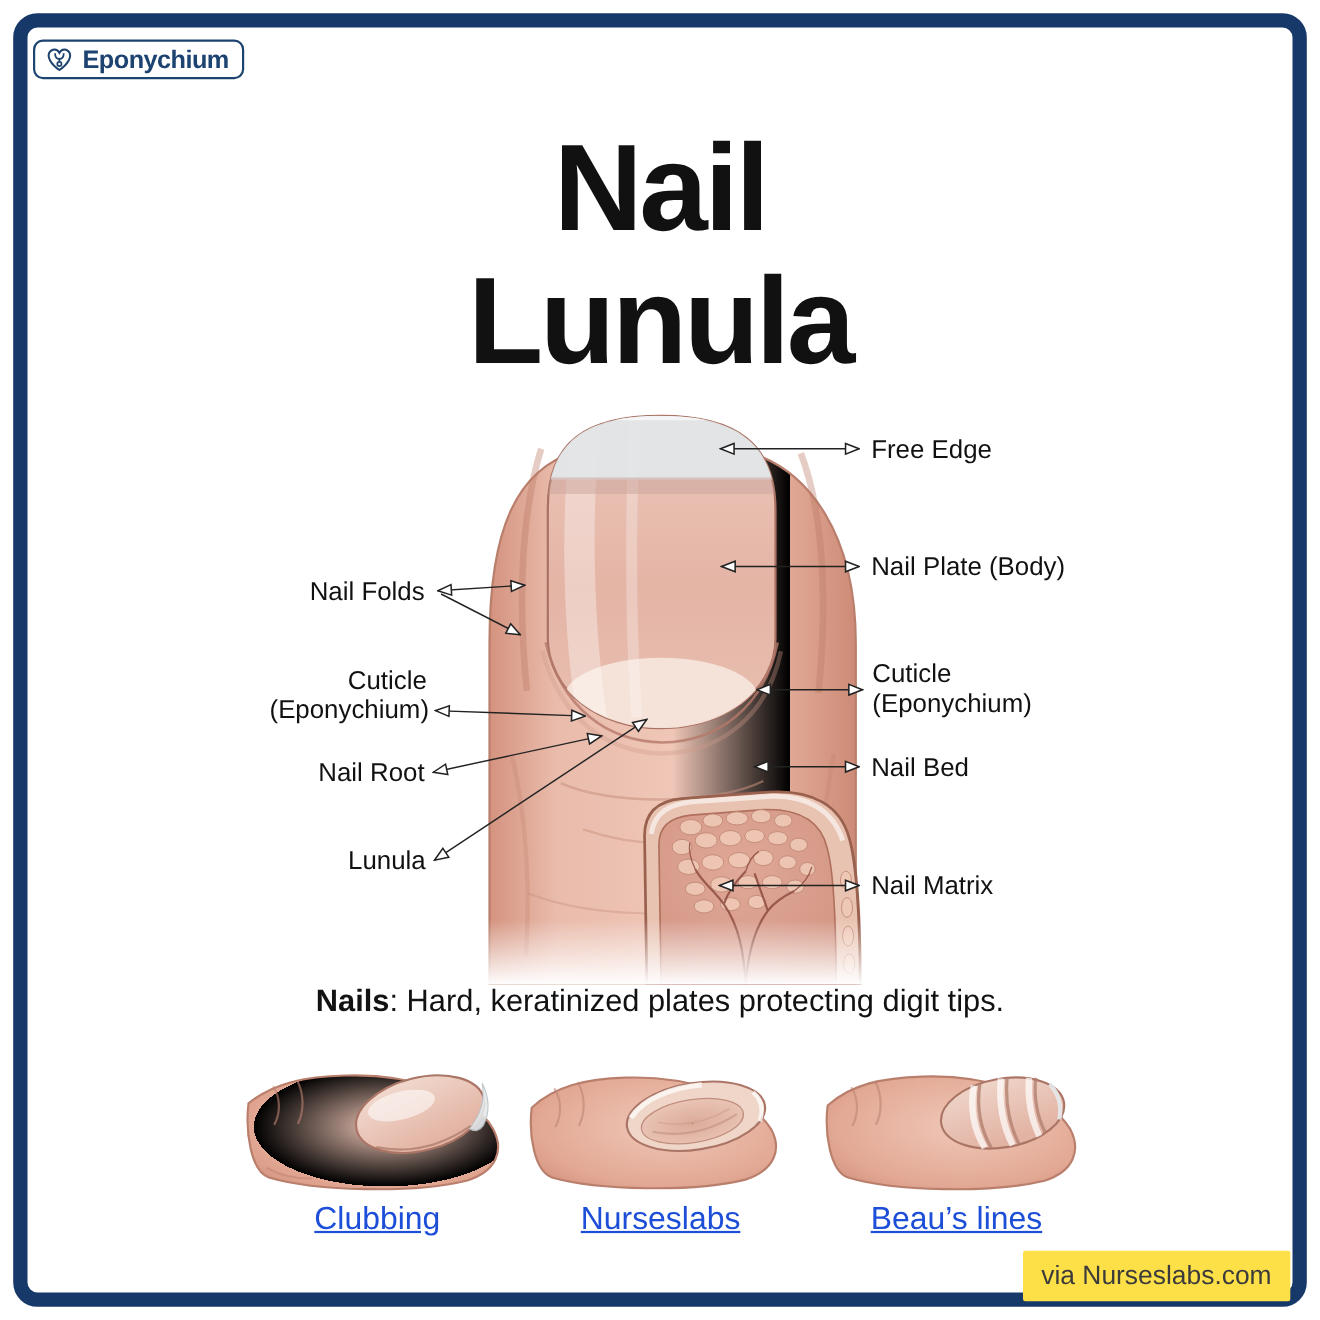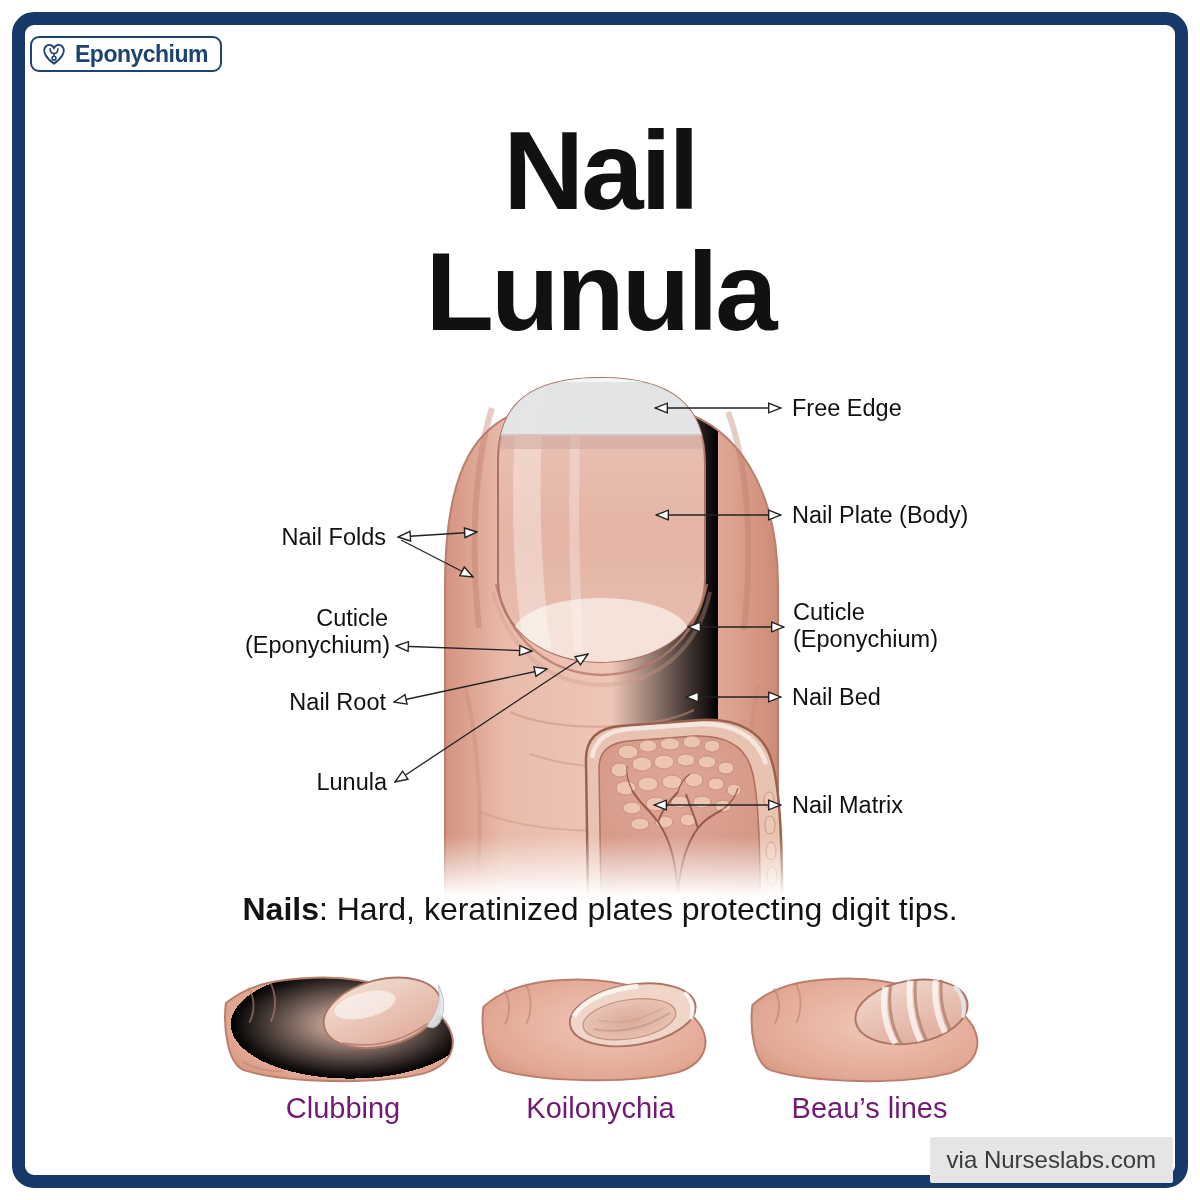--- a/index.html
+++ b/index.html
@@ -17,30 +17,30 @@
   }
   .logo-text{font-size:23px;font-weight:bold;letter-spacing:-0.5px;}
   .title{
     position:absolute;left:0;right:0;top:66px;text-align:center;color:#111;
     font-size:112px;font-weight:bold;line-height:121px;letter-spacing:-3px;margin-top:44px;
   }
   .diagram{position:absolute;left:180px;top:330px;width:840px;height:565px;}
   .diagram svg{display:block;width:100%;height:100%;}
   .anno{font-family:"Liberation Sans",sans-serif;font-size:23.5px;fill:#111;}
   .caption{position:absolute;left:0;right:0;top:893px;text-align:center;color:#121212;
-    font-size:32px;line-height:33px;}
+    font-size:28px;line-height:33px;}
   .caption p{margin:0;}
   .fig{position:absolute;top:966px;text-align:center;}
   .fig svg{display:block;width:100%;height:122px;}
-  .fig-label{margin-top:4px;font-size:29px;color:#701a75;}
+  .fig-label{margin-top:4px;font-size:29px;color:#1d4ed8;text-decoration:underline;}
   .fig-clubbing{left:208px;width:270px;}
   .fig-koilonychia{left:478px;width:245px;}
   .fig-beaus{left:742px;width:255px;}
   .badge{
-    position:absolute;right:27px;bottom:17px;background:#e5e5e5;color:#3b3b3b;
+    position:absolute;right:27px;bottom:17px;background:#fde047;color:#3b3b3b;
     font-size:24px;padding:9px 17px;border-radius:2px;
   }
 </style>
 </head>
 <body>
 
 <div class="page">
   <div class="frame"></div>
 
   <div class="logo">
@@ -248,21 +248,21 @@
       <path d="M 48,18 C 55,31 55,47 49,59" fill="none" stroke="#bd8371" stroke-width="2" opacity="0.6"></path>
       <g transform="rotate(-9 158 50)">
         <ellipse cx="158" cy="50" rx="65" ry="31" fill="#f0d6c9" stroke="#ab7566" stroke-width="2"></ellipse>
         <ellipse cx="154" cy="54" rx="48" ry="20" fill="url(#kDish)" stroke="#c08f7e" stroke-width="1.2"></ellipse>
         <path d="M 116,58 Q 154,72 196,54" fill="none" stroke="#c08f7e" stroke-width="2" opacity="0.6"></path>
         <path d="M 122,50 Q 154,62 190,48" fill="none" stroke="#c99a89" stroke-width="1.5" opacity="0.5"></path>
         <path d="M 98,42 C 112,26 140,20 168,22" fill="none" stroke="#fdf8f5" stroke-width="5" opacity="0.85"></path>
         <path d="M 214,36 Q 224,48 216,64" fill="none" stroke="#ffffff" stroke-width="4" opacity="0.75"></path>
       </g>
     </svg>
-    <div class="fig-label">Koilonychia</div>
+    <div class="fig-label">Nurseslabs</div>
   </div>
 
   <div class="fig fig-beaus">
     <svg viewBox="0 0 250 125">
       <defs>
         <radialGradient id="bSkin" cx="0.55" cy="0.45" r="0.75">
           <stop offset="0" stop-color="#f0c7b8"></stop>
             <stop offset="0.7" stop-color="#e2a893"></stop>
           <stop offset="1" stop-color="#cd8a76"></stop>
         </radialGradient>

